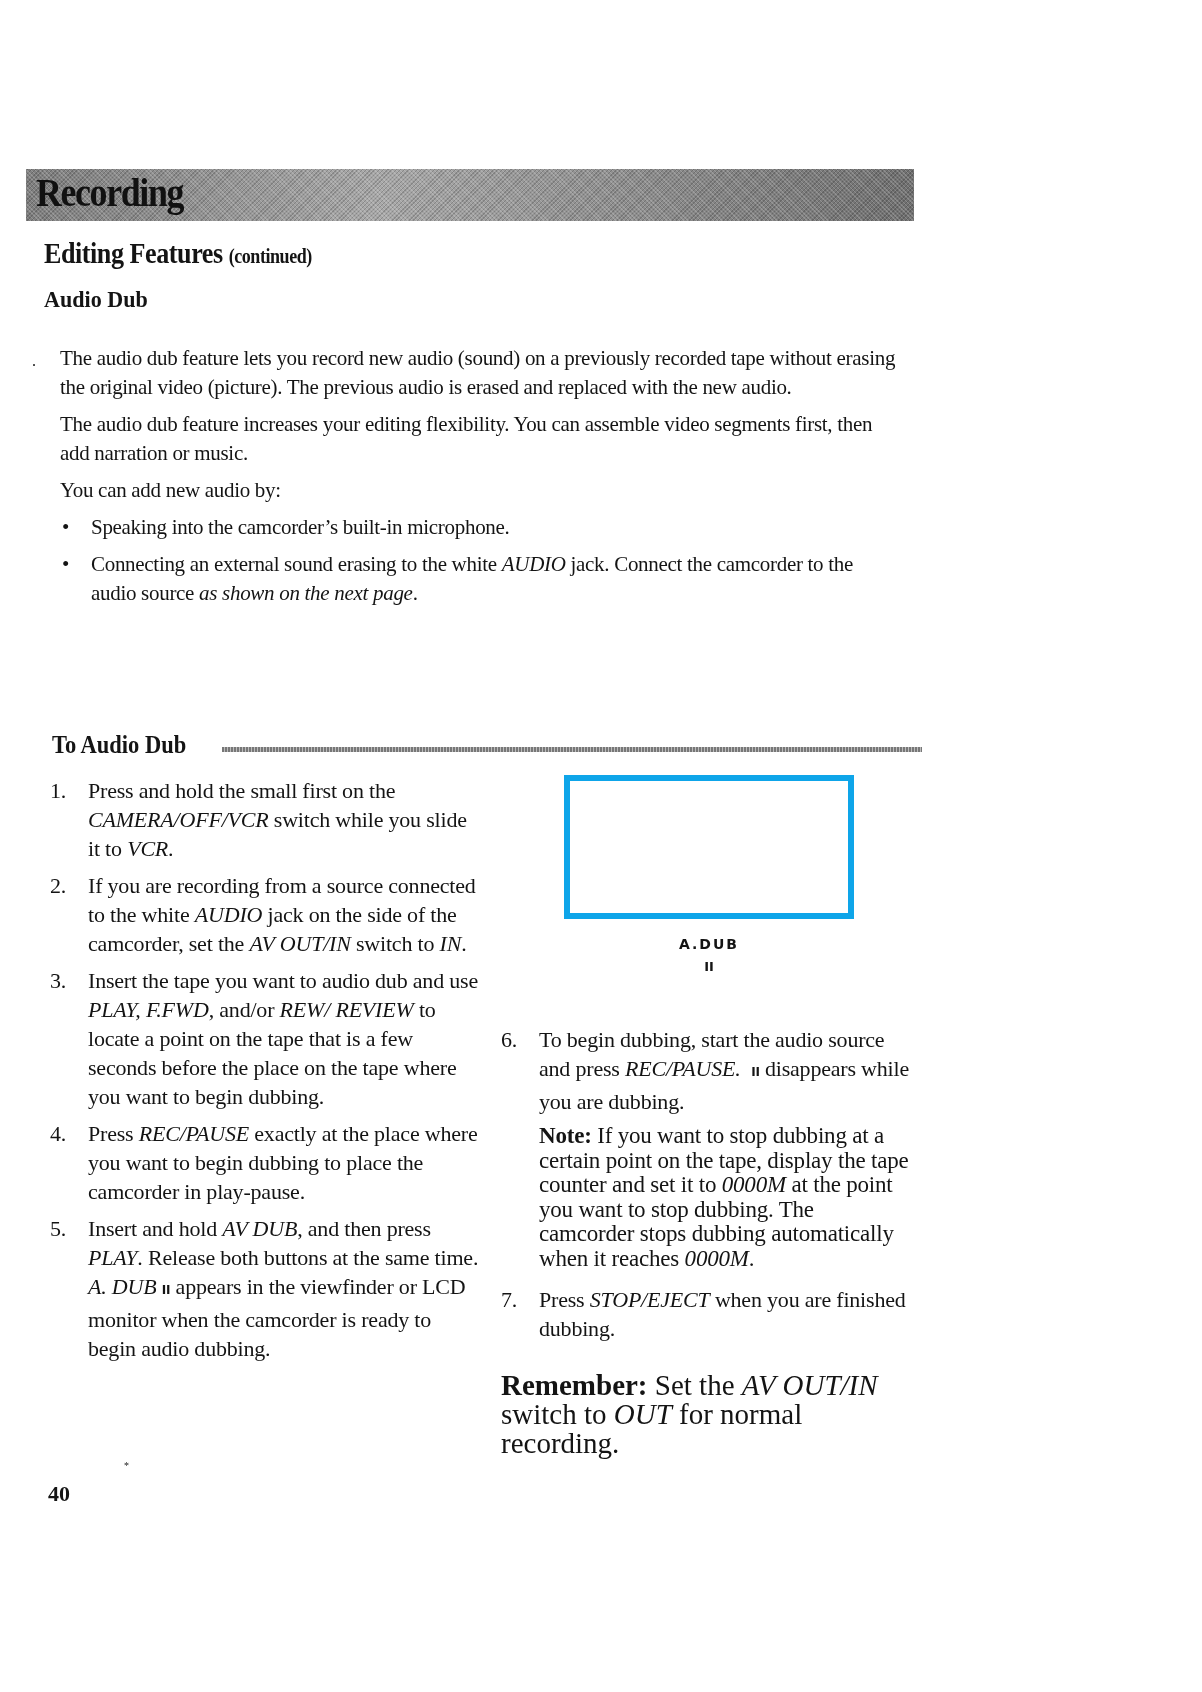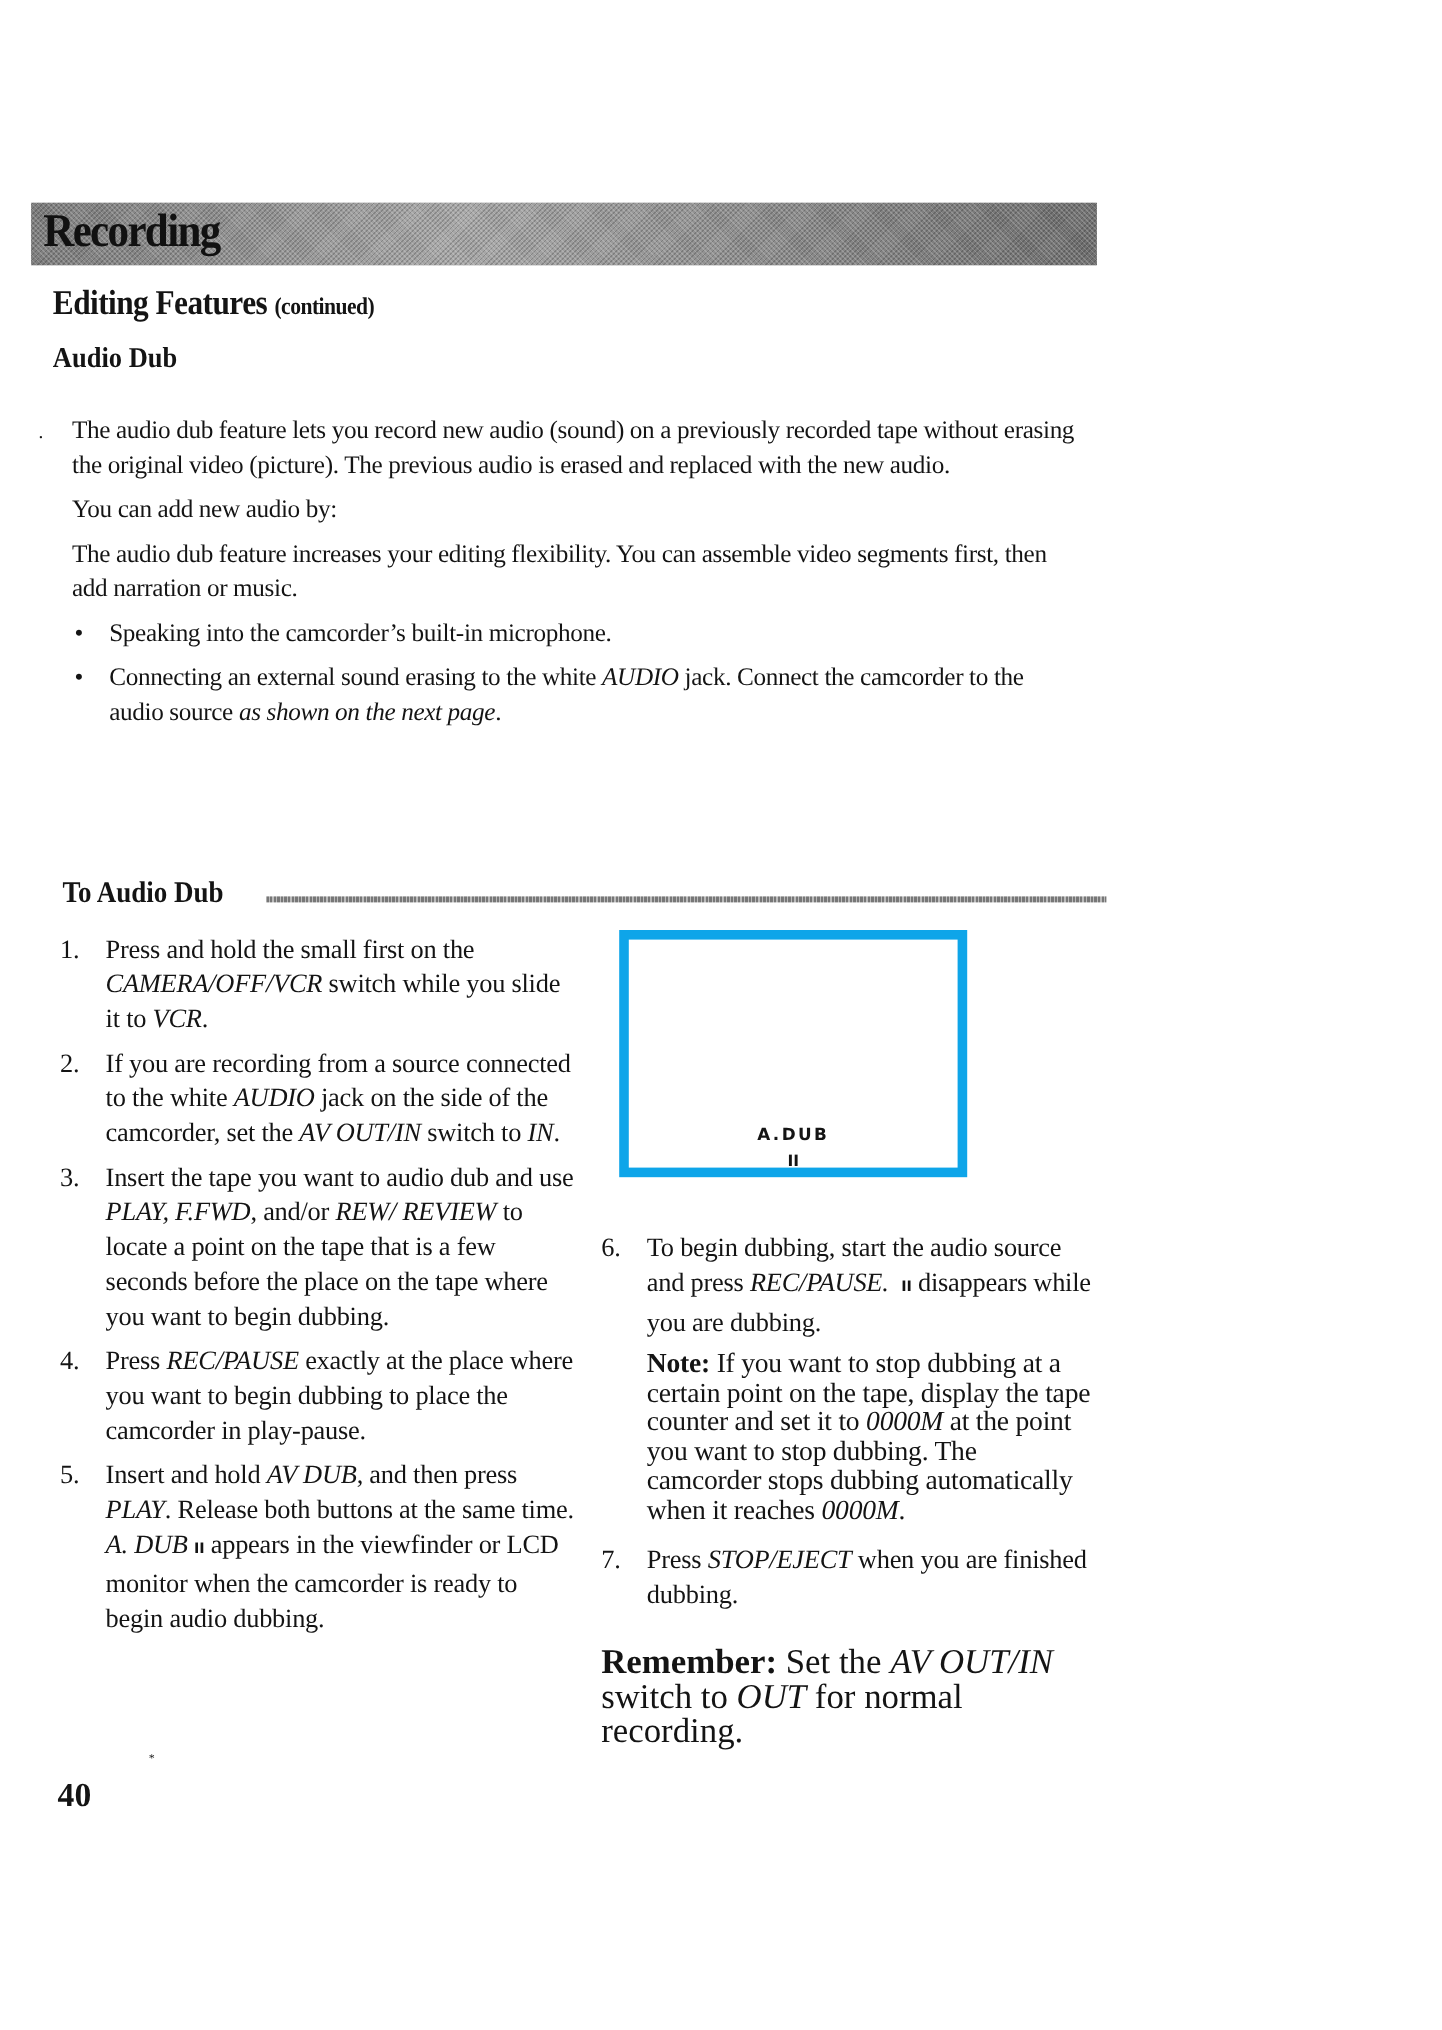--- a/index.html
+++ b/index.html
@@ -54,33 +54,33 @@
   .steps-left { left: 50px; top: 776px; width: 430px; }
   .steps-right { left: 501px; top: 1025px; width: 410px; }
   .step { position: relative; padding-left: 38px; margin-bottom: 8px; }
   .step .num { position: absolute; left: 0; top: 0; }
   .note { font-size: 23px; line-height: 24.5px; margin: 4px 0 14px 38px; }
   .note b { font-weight: bold; }
   .remember {
     position: absolute; left: 501px; top: 1371px; width: 420px; font-size: 29px; line-height: 29px;
   }
   .screen {
-    position: absolute; left: 516px; top: 775px; width: 290px; height: 206px;
-    border: 8px solid #0ea5e9; box-sizing: border-box;
+    position: absolute; left: 564px; top: 775px; width: 290px; height: 144px;
+    border: 6px solid #0ea5e9; box-sizing: border-box;
   }
   .screen-text {
     position: absolute; left: 0; right: 0; top: 155px; text-align: center;
     font-family: "DejaVu Sans", sans-serif; font-size: 14px; letter-spacing: 2px; font-weight: bold;
   }
   .screen-pause {
     position: absolute; left: 0; right: 0; top: 178px; text-align: center;
     font-family: "DejaVu Sans", sans-serif; font-size: 13px; font-weight: bold;
   }
   .pause { font-family: "DejaVu Sans", sans-serif; font-size: 12px; font-weight: bold; }
-  .page-num { position: absolute; left: 48px; top: 1481px; font-size: 28px; font-weight: bold; }
+  .page-num { position: absolute; left: 48px; top: 1481px; font-size: 22px; font-weight: bold; }
   .speck { position: absolute; left: 124px; top: 1460px; font-size: 10px; }
   i { font-style: italic; }
 </style>
 </head>
 <body>
 
 <div class="banner">
   <span class="banner-title">Recording</span>
 </div>
 
@@ -88,22 +88,22 @@
   <span>Editing Features</span>
   <span class="cont">(continued)</span>
 </div>
 
 <div class="h2">Audio Dub</div>
 
 <span class="dash-mark">.</span>
 
 <div class="intro">
   <p>The audio dub feature lets you record new audio (sound) on a previously recorded tape without erasing the original video (picture).  The previous audio is erased and replaced with the new audio.</p>
+  <p>The audio dub feature increases your editing flexibility.  You can assemble video segments first, then add narration or music.</p>
   <p>You can add new audio by:</p>
-  <p>The audio dub feature increases your editing flexibility.  You can assemble video segments first, then add narration or music.</p>
   <ul>
     <li>
       <span class="bullet">•</span>
       <span>Speaking into the camcorder’s built-in microphone.</span>
     </li>
     <li>
       <span class="bullet">•</span>
       <span>Connecting an external sound erasing to the white </span><i>AUDIO</i><span> jack. Connect the camcorder to the audio source </span><i>as shown on the next page</i><span>.</span>
     </li>
   </ul>

